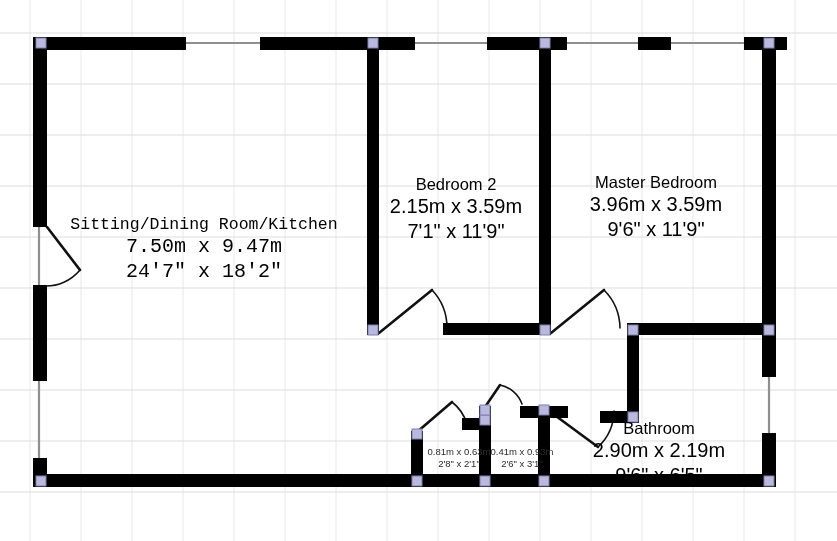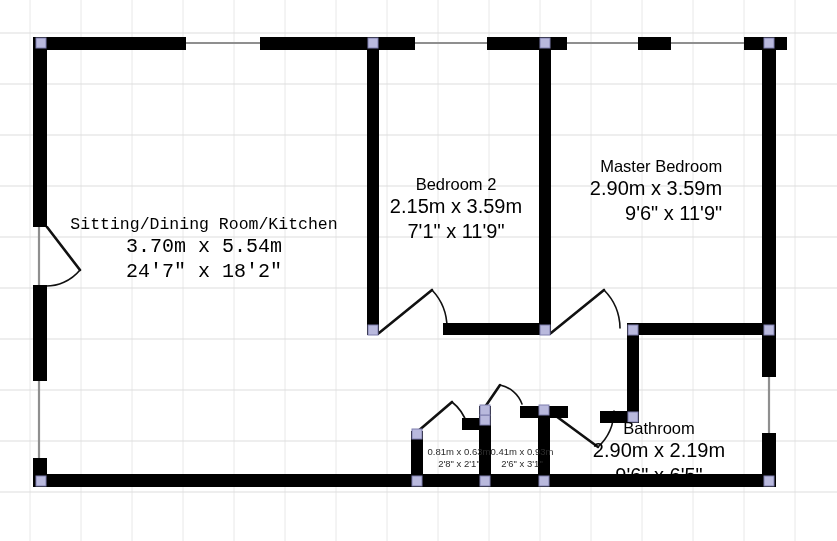--- a/index.html
+++ b/index.html
@@ -152,31 +152,31 @@
         <rect x="412" y="476" width="10" height="10" fill="#b9b9dd" stroke="#7f7fae" stroke-width="1"></rect>
         <rect x="480" y="476" width="10" height="10" fill="#b9b9dd" stroke="#7f7fae" stroke-width="1"></rect>
         <rect x="539" y="476" width="10" height="10" fill="#b9b9dd" stroke="#7f7fae" stroke-width="1"></rect>
         <rect x="764" y="476" width="10" height="10" fill="#b9b9dd" stroke="#7f7fae" stroke-width="1"></rect>
       </g>
   </svg>
 
   <div id="labels-layer">
       <div class="room-label" style="left: 204px; top: 215px; transform: translateX(-50%); font-family: Liberation Mono, monospace;">
         <span class="rl-name">Sitting/Dining Room/Kitchen</span>
-        <span class="rl-dim">3.70m x 5.54m</span>
+        <span class="rl-dim">7.50m x 9.47m</span>
         <span class="rl-dim">24'7" x 18'2"</span>
       </div>
       <div class="room-label" style="left: 456px; top: 174px; transform: translateX(-50%);">
         <span class="rl-name">Bedroom 2</span>
         <span class="rl-dim">2.15m x 3.59m</span>
         <span class="rl-dim">7'1" x 11'9"</span>
       </div>
-      <div class="room-label" style="left: 656px; top: 156px; transform: translateX(-50%); text-align: right;">
+      <div class="room-label" style="left: 656px; top: 172px; transform: translateX(-50%);">
         <span class="rl-name">Master Bedroom</span>
-        <span class="rl-dim">2.90m x 3.59m</span>
+        <span class="rl-dim">3.96m x 3.59m</span>
         <span class="rl-dim">9'6" x 11'9"</span>
       </div>
       <div class="room-label" style="left: 659px; top: 418px; transform: translateX(-50%);">
         <span class="rl-name">Bathroom</span>
         <span class="rl-dim">2.90m x 2.19m</span>
         <span class="rl-dim">9'6" x 6'5"</span>
       </div>
       <div class="tiny-label" style="left: 451px; top: 446px; transform: translateX(-50%);">
         <span>0.81m x 0.63m</span>
         <span>2'8" x 2'1"</span>

